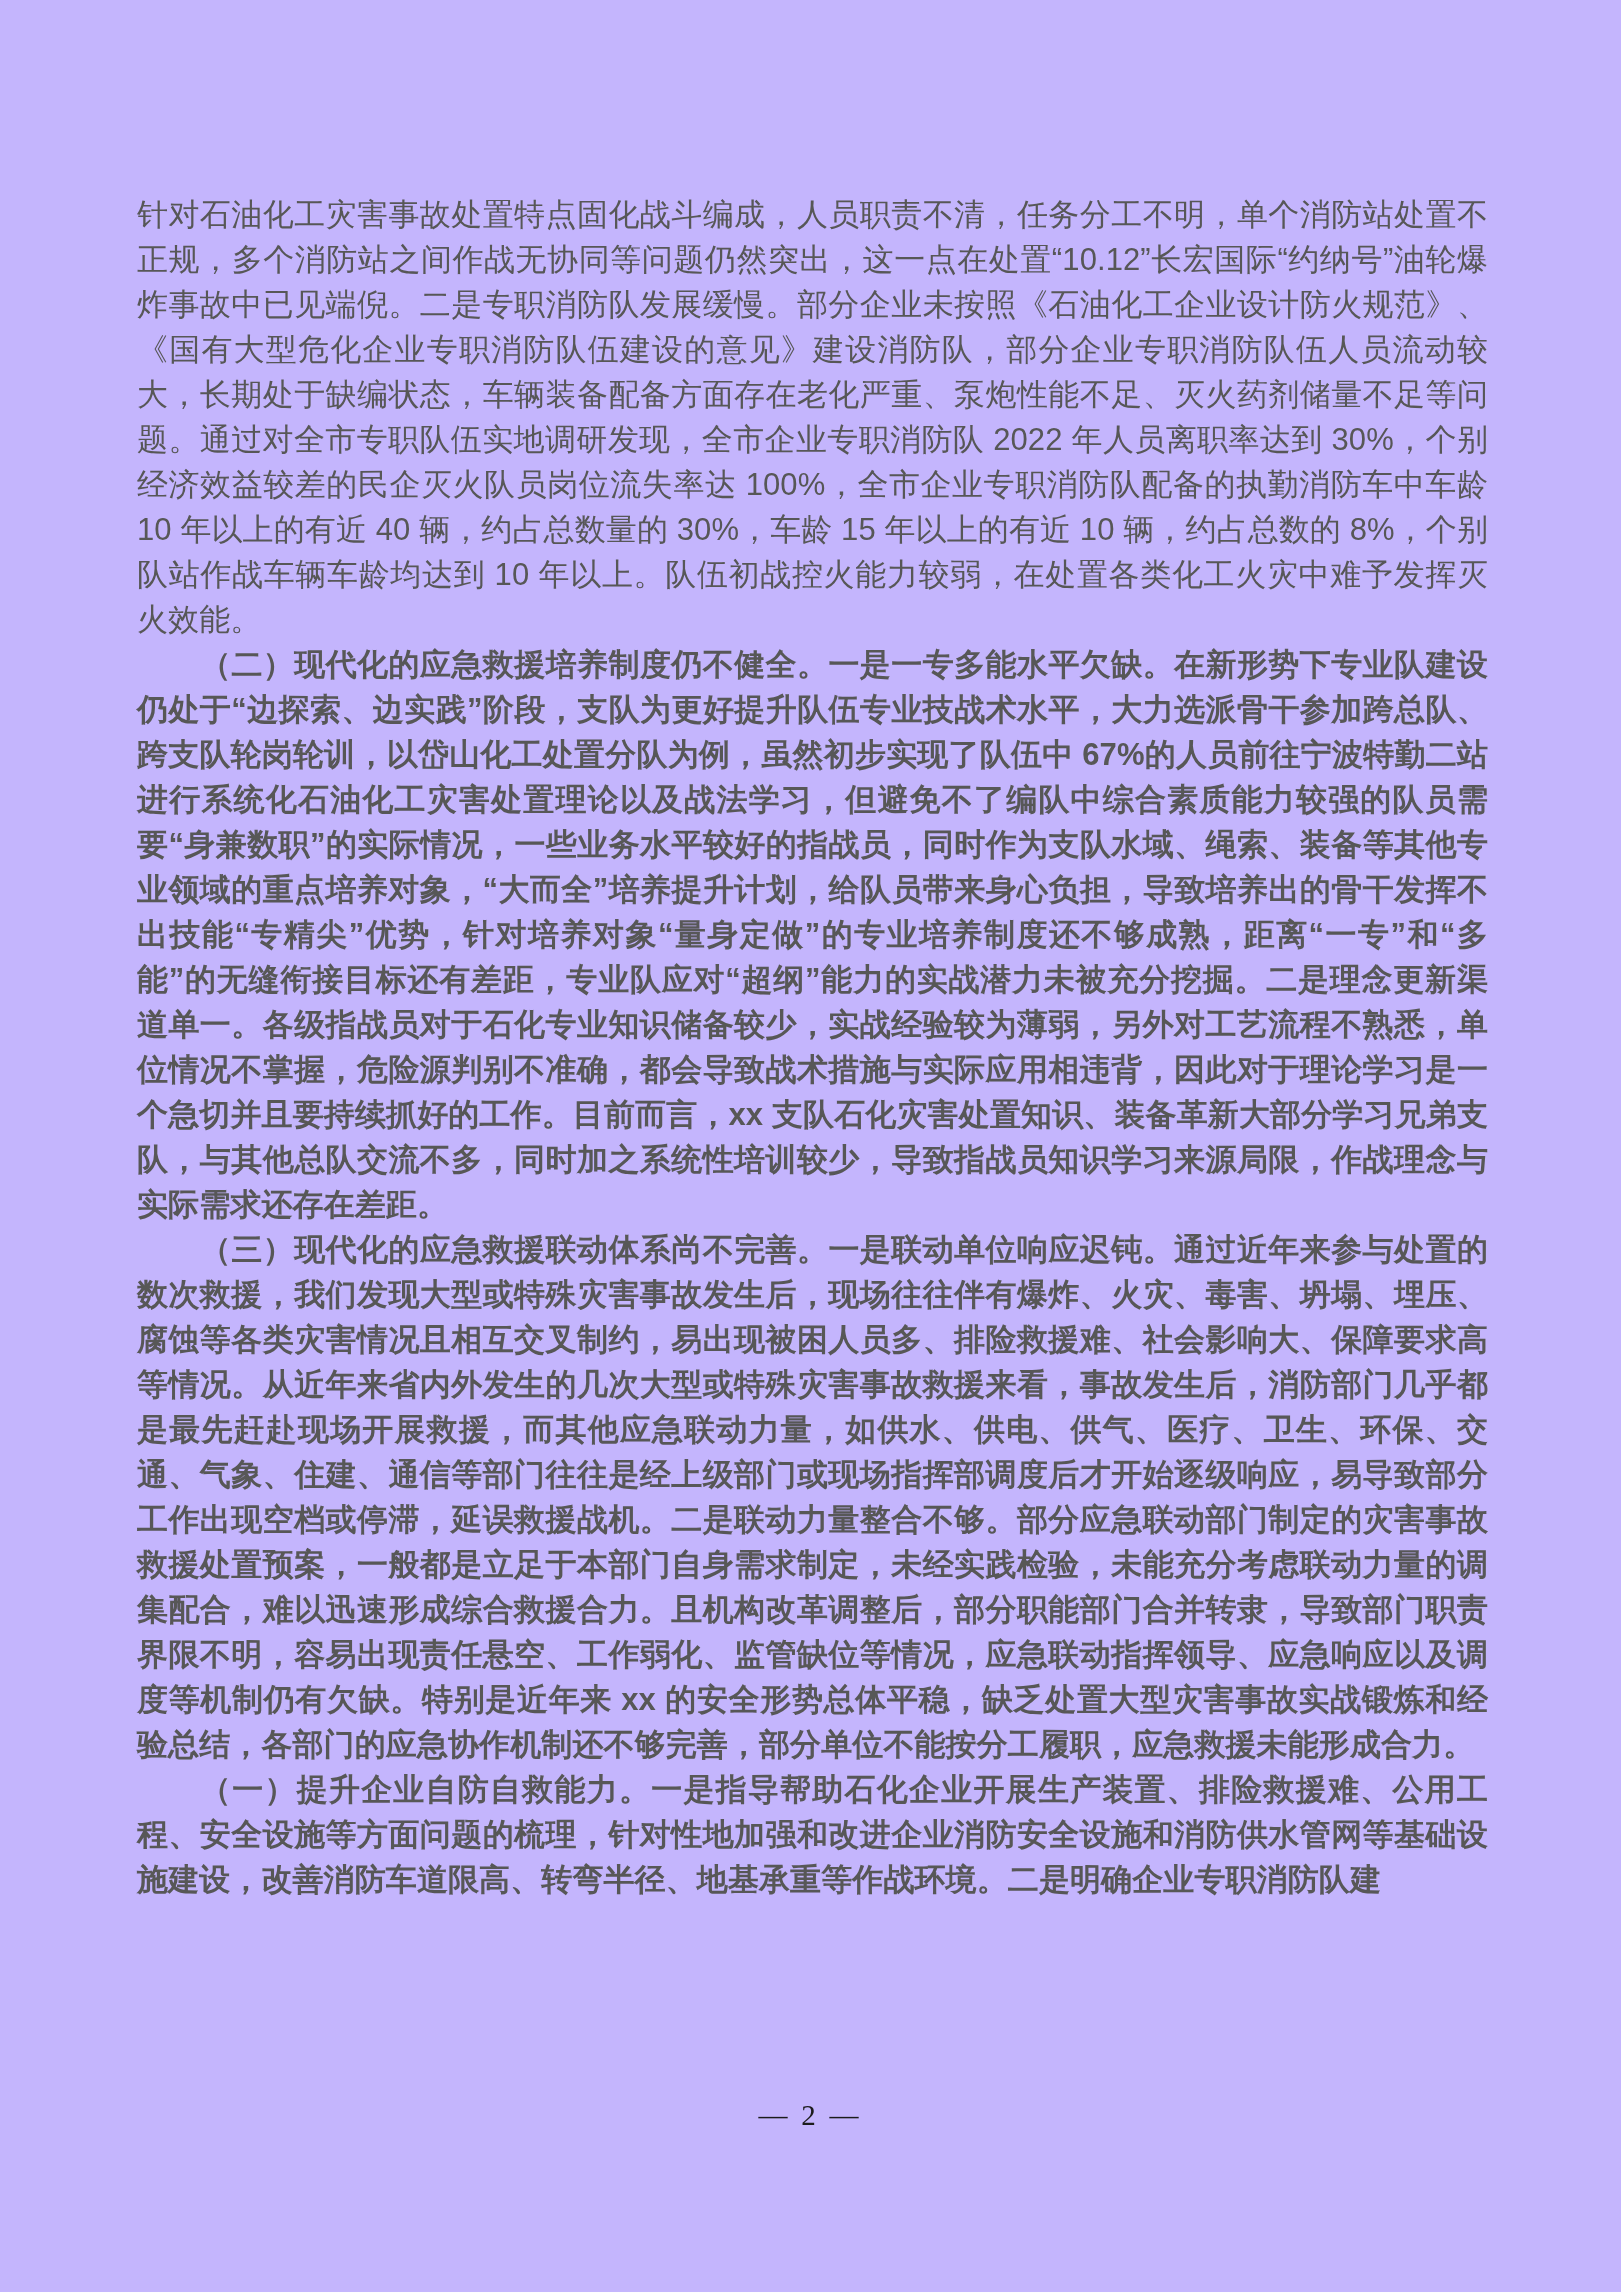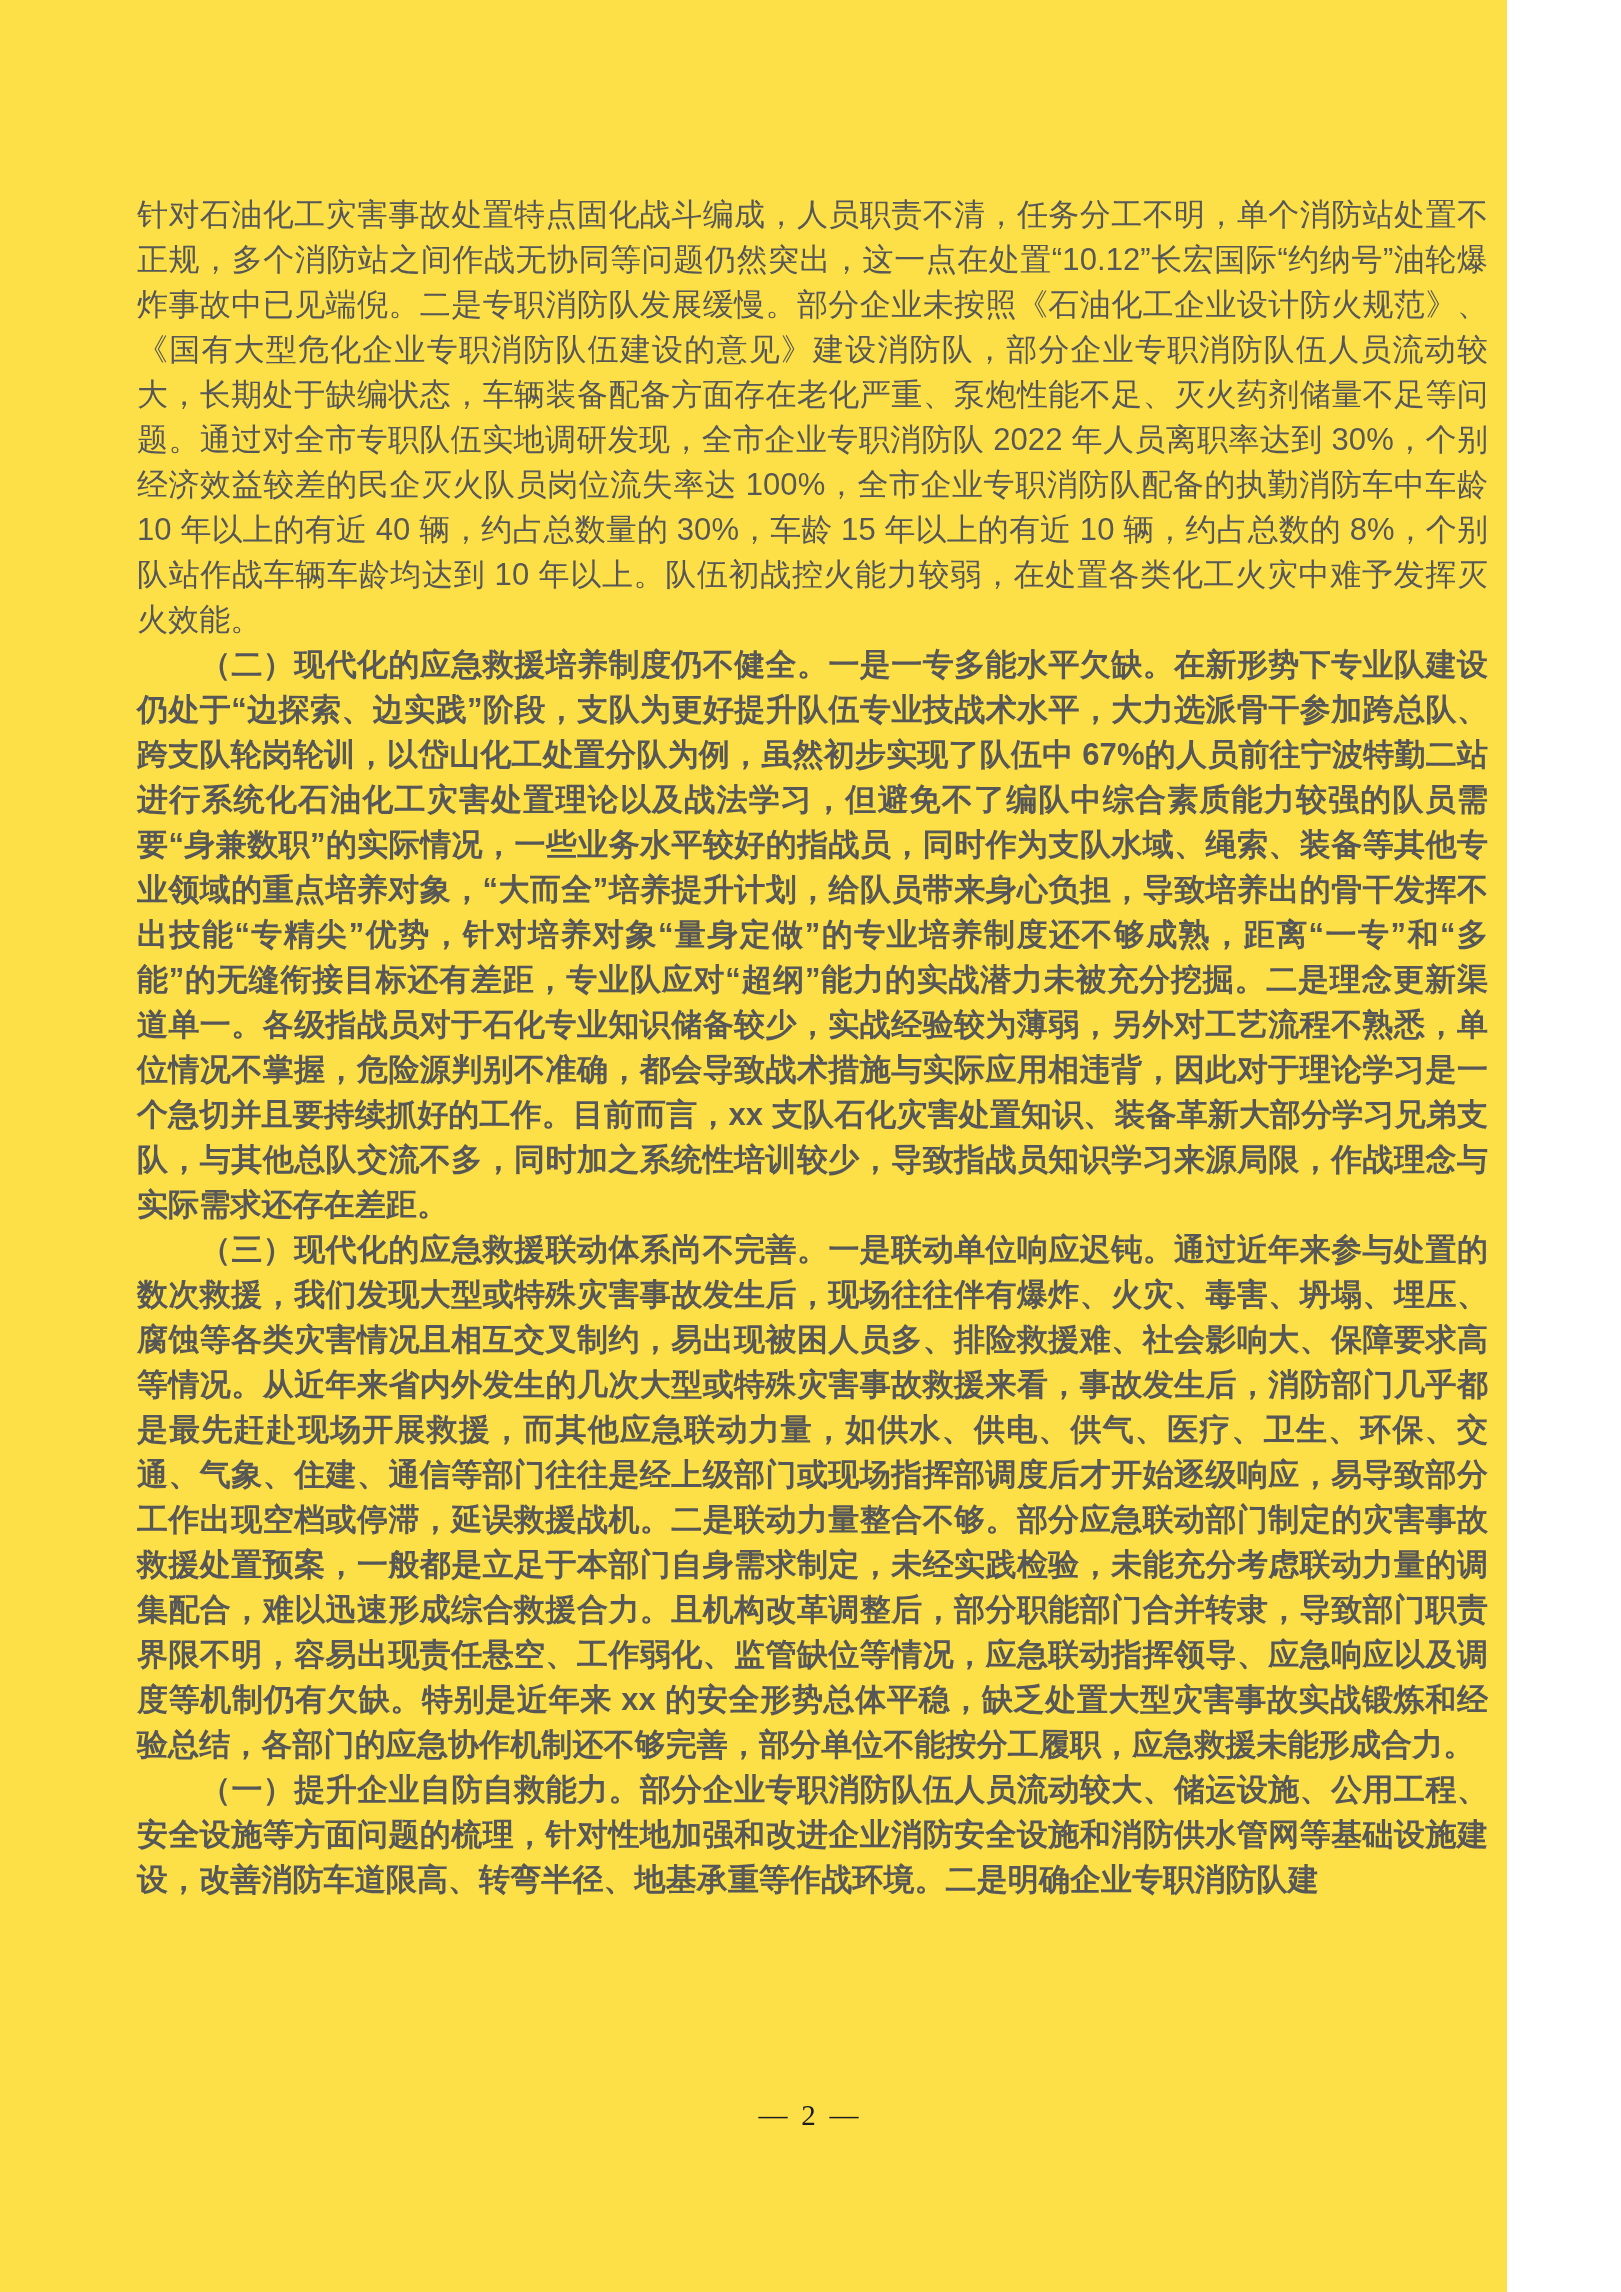--- a/index.html
+++ b/index.html
@@ -6,23 +6,23 @@
   html, body {
     margin: 0;
     padding: 0;
     background: #ffffff;
   }
   body {
     font-family: "Liberation Sans", "DejaVu Sans", sans-serif;
   }
   .page {
     position: relative;
-    width: 1507px;
+    width: 1621px;
     height: 2293px;
-    background: #fde047;
+    background: #c4b5fd;
     overflow: hidden;
     box-sizing: border-box;
   }
   .doc-body {
     position: absolute;
     left: 137px;
     top: 192px;
     width: 1351px;
   }
   .para {
@@ -76,21 +76,21 @@
 
   <div class="doc-body">
 
     <p class="para">针对石油化工灾害事故处置特点固化战斗编成，人员职责不清，任务分工不明，单个消防站处置不正规，多个消防站之间作战无协同等问题仍然突出，这一点在处置“10.12”长宏国际“约纳号”油轮爆炸事故中已见端倪。二是专职消防队发展缓慢。部分企业未按照《石油化工企业设计防火规范》、《国有大型危化企业专职消防队伍建设的意见》建设消防队，部分企业专职消防队伍人员流动较大，长期处于缺编状态，车辆装备配备方面存在老化严重、泵炮性能不足、灭火药剂储量不足等问题。通过对全市专职队伍实地调研发现，全市企业专职消防队 2022 年人员离职率达到 30%，个别经济效益较差的民企灭火队员岗位流失率达 100%，全市企业专职消防队配备的执勤消防车中车龄 10 年以上的有近 40 辆，约占总数量的 30%，车龄 15 年以上的有近 10 辆，约占总数的 8%，个别队站作战车辆车龄均达到 10 年以上。队伍初战控火能力较弱，在处置各类化工火灾中难予发挥灭火效能。</p>
 
     <p class="para indent">（二）现代化的应急救援培养制度仍不健全。一是一专多能水平欠缺。在新形势下专业队建设仍处于“边探索、边实践”阶段，支队为更好提升队伍专业技战术水平，大力选派骨干参加跨总队、跨支队轮岗轮训，以岱山化工处置分队为例，虽然初步实现了队伍中 67%的人员前往宁波特勤二站进行系统化石油化工灾害处置理论以及战法学习，但避免不了编队中综合素质能力较强的队员需要“身兼数职”的实际情况，一些业务水平较好的指战员，同时作为支队水域、绳索、装备等其他专业领域的重点培养对象，“大而全”培养提升计划，给队员带来身心负担，导致培养出的骨干发挥不出技能“专精尖”优势，针对培养对象“量身定做”的专业培养制度还不够成熟，距离“一专”和“多能”的无缝衔接目标还有差距，专业队应对“超纲”能力的实战潜力未被充分挖掘。二是理念更新渠道单一。各级指战员对于石化专业知识储备较少，实战经验较为薄弱，另外对工艺流程不熟悉，单位情况不掌握，危险源判别不准确，都会导致战术措施与实际应用相违背，因此对于理论学习是一个急切并且要持续抓好的工作。目前而言，xx 支队石化灾害处置知识、装备革新大部分学习兄弟支队，与其他总队交流不多，同时加之系统性培训较少，导致指战员知识学习来源局限，作战理念与实际需求还存在差距。</p>
 
     <p class="para indent">（三）现代化的应急救援联动体系尚不完善。一是联动单位响应迟钝。通过近年来参与处置的数次救援，我们发现大型或特殊灾害事故发生后，现场往往伴有爆炸、火灾、毒害、坍塌、埋压、腐蚀等各类灾害情况且相互交叉制约，易出现被困人员多、排险救援难、社会影响大、保障要求高等情况。从近年来省内外发生的几次大型或特殊灾害事故救援来看，事故发生后，消防部门几乎都是最先赶赴现场开展救援，而其他应急联动力量，如供水、供电、供气、医疗、卫生、环保、交通、气象、住建、通信等部门往往是经上级部门或现场指挥部调度后才开始逐级响应，易导致部分工作出现空档或停滞，延误救援战机。二是联动力量整合不够。部分应急联动部门制定的灾害事故救援处置预案，一般都是立足于本部门自身需求制定，未经实践检验，未能充分考虑联动力量的调集配合，难以迅速形成综合救援合力。且机构改革调整后，部分职能部门合并转隶，导致部门职责界限不明，容易出现责任悬空、工作弱化、监管缺位等情况，应急联动指挥领导、应急响应以及调度等机制仍有欠缺。特别是近年来 xx 的安全形势总体平稳，缺乏处置大型灾害事故实战锻炼和经验总结，各部门的应急协作机制还不够完善，部分单位不能按分工履职，应急救援未能形成合力。</p>
 
 
-    <p class="para indent">（一）提升企业自防自救能力。部分企业专职消防队伍人员流动较大、储运设施、公用工程、安全设施等方面问题的梳理，针对性地加强和改进企业消防安全设施和消防供水管网等基础设施建设，改善消防车道限高、转弯半径、地基承重等作战环境。二是明确企业专职消防队建</p>
+    <p class="para indent">（一）提升企业自防自救能力。一是指导帮助石化企业开展生产装置、排险救援难、公用工程、安全设施等方面问题的梳理，针对性地加强和改进企业消防安全设施和消防供水管网等基础设施建设，改善消防车道限高、转弯半径、地基承重等作战环境。二是明确企业专职消防队建</p>
 
   </div>
 
   <div class="footer">
     <span class="dash">—</span><span class="pg-num">2</span><span class="dash">—</span>
   </div>
 
 </div>
 
 

